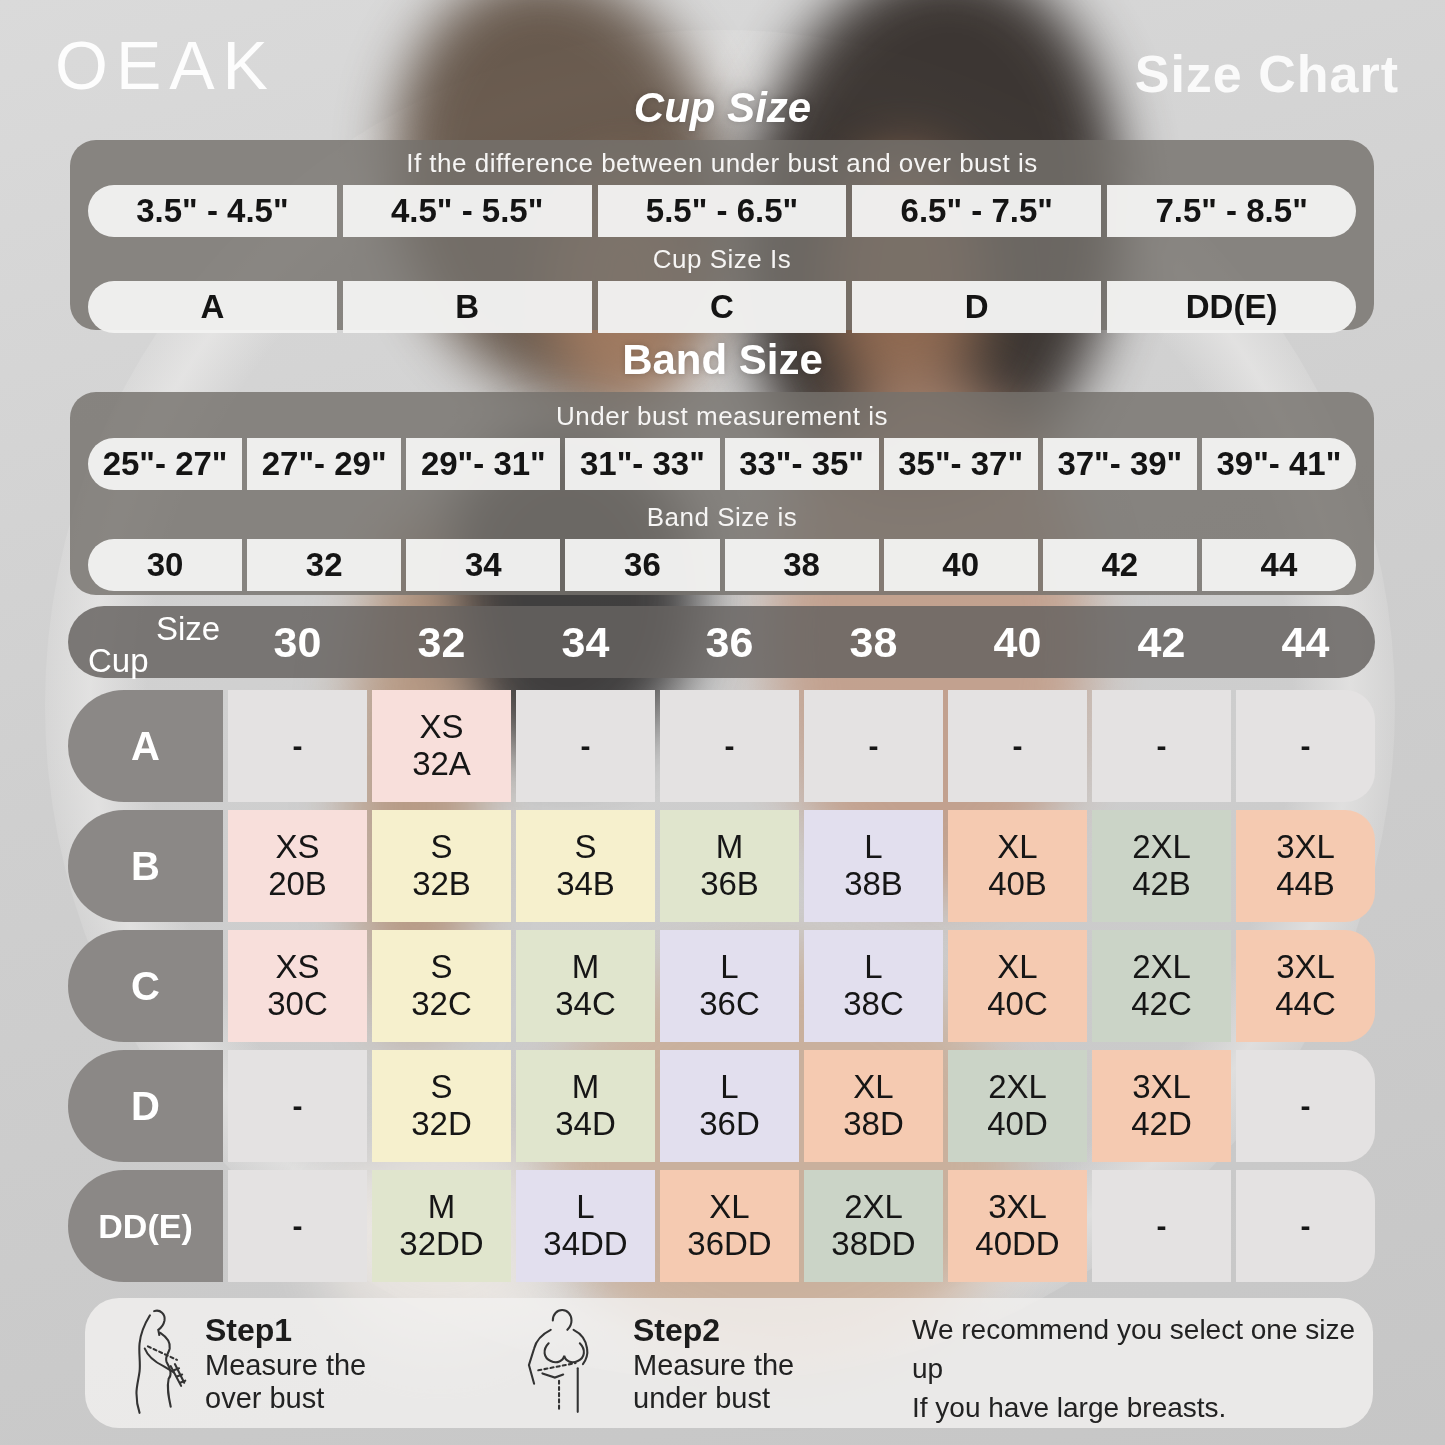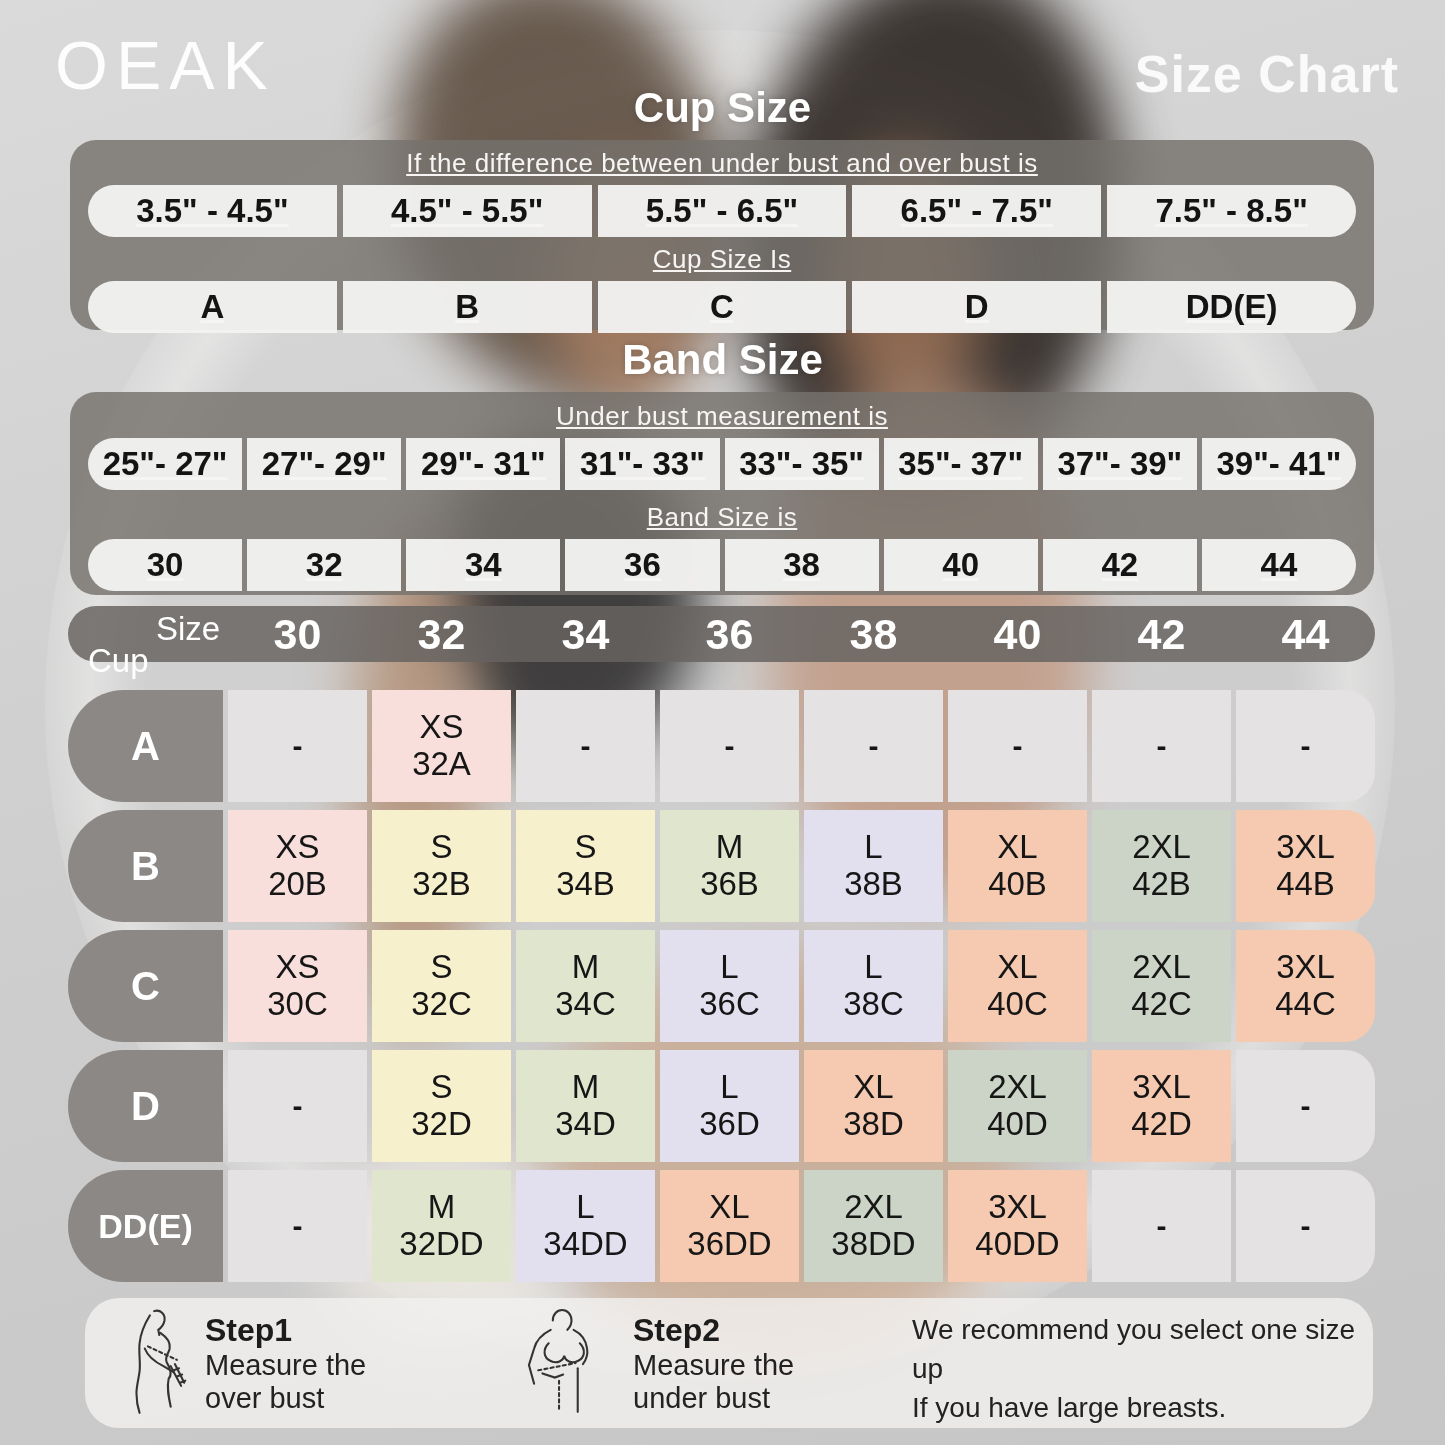--- a/index.html
+++ b/index.html
@@ -11,31 +11,31 @@
   
   .blob{position:absolute;filter:blur(28px);border-radius:50%;pointer-events:none;}
   .ring{position:absolute;left:45px;top:30px;width:1350px;height:1350px;border-radius:50%;pointer-events:none;
     background:radial-gradient(circle,rgba(238,237,236,0) 60%,rgba(240,239,238,.55) 66%,rgba(240,239,238,0) 73%);}
   
   .logo{position:absolute;left:55px;top:26px;color:#fdfdfd;font-size:68px;letter-spacing:8px;font-weight:400;}
   .page-title{position:absolute;right:46px;top:44px;color:#fafafa;font-size:52px;font-weight:700;letter-spacing:1px;}
   .sec-heading{position:absolute;left:0;width:100%;text-align:center;color:#ffffff;font-size:42px;font-weight:700;
     text-shadow:0 0 6px rgba(0,0,0,.18);}
   
-  .panel{position:absolute;left:70px;width:1304px;border-radius:26px;color:#f6f5f4;text-decoration:underline;}
+  .panel{position:absolute;left:70px;width:1304px;border-radius:26px;color:#f6f5f4;}
   .panel-label{text-align:center;font-size:26px;letter-spacing:.5px;}
   .cells{display:grid;column-gap:6px;padding:0 18px;}
   .cells-5{grid-template-columns:repeat(5,1fr);}
   .cells-8{grid-template-columns:repeat(8,1fr);column-gap:5px;}
   .wcell{background:rgba(243,242,241,.96);color:#141414;font-weight:700;font-size:33px;height:52px;
     display:flex;align-items:center;justify-content:center;white-space:nowrap;}
   .r-first{border-radius:26px 0 0 26px;}
   .r-last{border-radius:0 26px 26px 0;}
   
-  .m-head{position:absolute;left:68px;top:606px;width:1307px;height:56px;border-radius:38px;
+  .m-head{position:absolute;left:68px;top:606px;width:1307px;height:72px;border-radius:38px;
     display:grid;grid-template-columns:155px repeat(8,1fr);column-gap:5px;align-items:center;color:#ffffff;}
   .m-corner{position:relative;height:100%;}
   .m-corner .sz{position:absolute;left:88px;top:4px;font-size:33px;}
   .m-corner .cp{position:absolute;left:20px;top:36px;font-size:33px;}
   .m-col{text-align:center;font-size:43px;font-weight:700;}
   .m-row{position:absolute;left:68px;width:1307px;height:112px;
     display:grid;grid-template-columns:155px repeat(8,1fr);column-gap:5px;}
   .m-label{background:#8b8886;border-radius:58px 0 0 58px;display:flex;align-items:center;justify-content:center;
     color:#ffffff;font-size:40px;font-weight:700;}
   .m-label.small{font-size:34px;}
@@ -67,21 +67,21 @@
     <div class="blob" style="left:430px;top:430px;width:270px;height:330px;background:#1d1b1b;opacity:.8;"></div>
     <div class="blob" style="left:770px;top:380px;width:320px;height:520px;background:#c09780;opacity:.8;"></div>
     <div class="blob" style="left:350px;top:520px;width:130px;height:520px;background:#b08a6e;opacity:.75;"></div>
     <div class="blob" style="left:540px;top:950px;width:480px;height:420px;background:#c9a88e;opacity:.75;"></div>
     <div class="blob" style="left:320px;top:1140px;width:240px;height:210px;background:#ece7e2;opacity:.8;"></div>
   </div>
 
   <div class="logo">OEAK</div>
   <div class="page-title">Size Chart</div>
 
-  <div class="sec-heading" style="top:84px;">Cup Size</div>
+  <div class="sec-heading" style="top:84px;font-style:italic;">Cup Size</div>
   <div class="panel" style="top:140px;height:190px;background:rgba(117,113,109,.82);">
     <div class="panel-label" style="margin-top:8px;">If the  difference between under bust and over bust is</div>
     <div class="cells cells-5" style="margin-top:6px;" id="cup-ranges">
         <div class="wcell r-first">3.5" - 4.5"</div>
         <div class="wcell">4.5" - 5.5"</div>
         <div class="wcell">5.5" - 6.5"</div>
         <div class="wcell">6.5" - 7.5"</div>
         <div class="wcell r-last">7.5" - 8.5"</div>
       </div>
     <div class="panel-label" style="margin-top:7px;">Cup Size Is</div>

